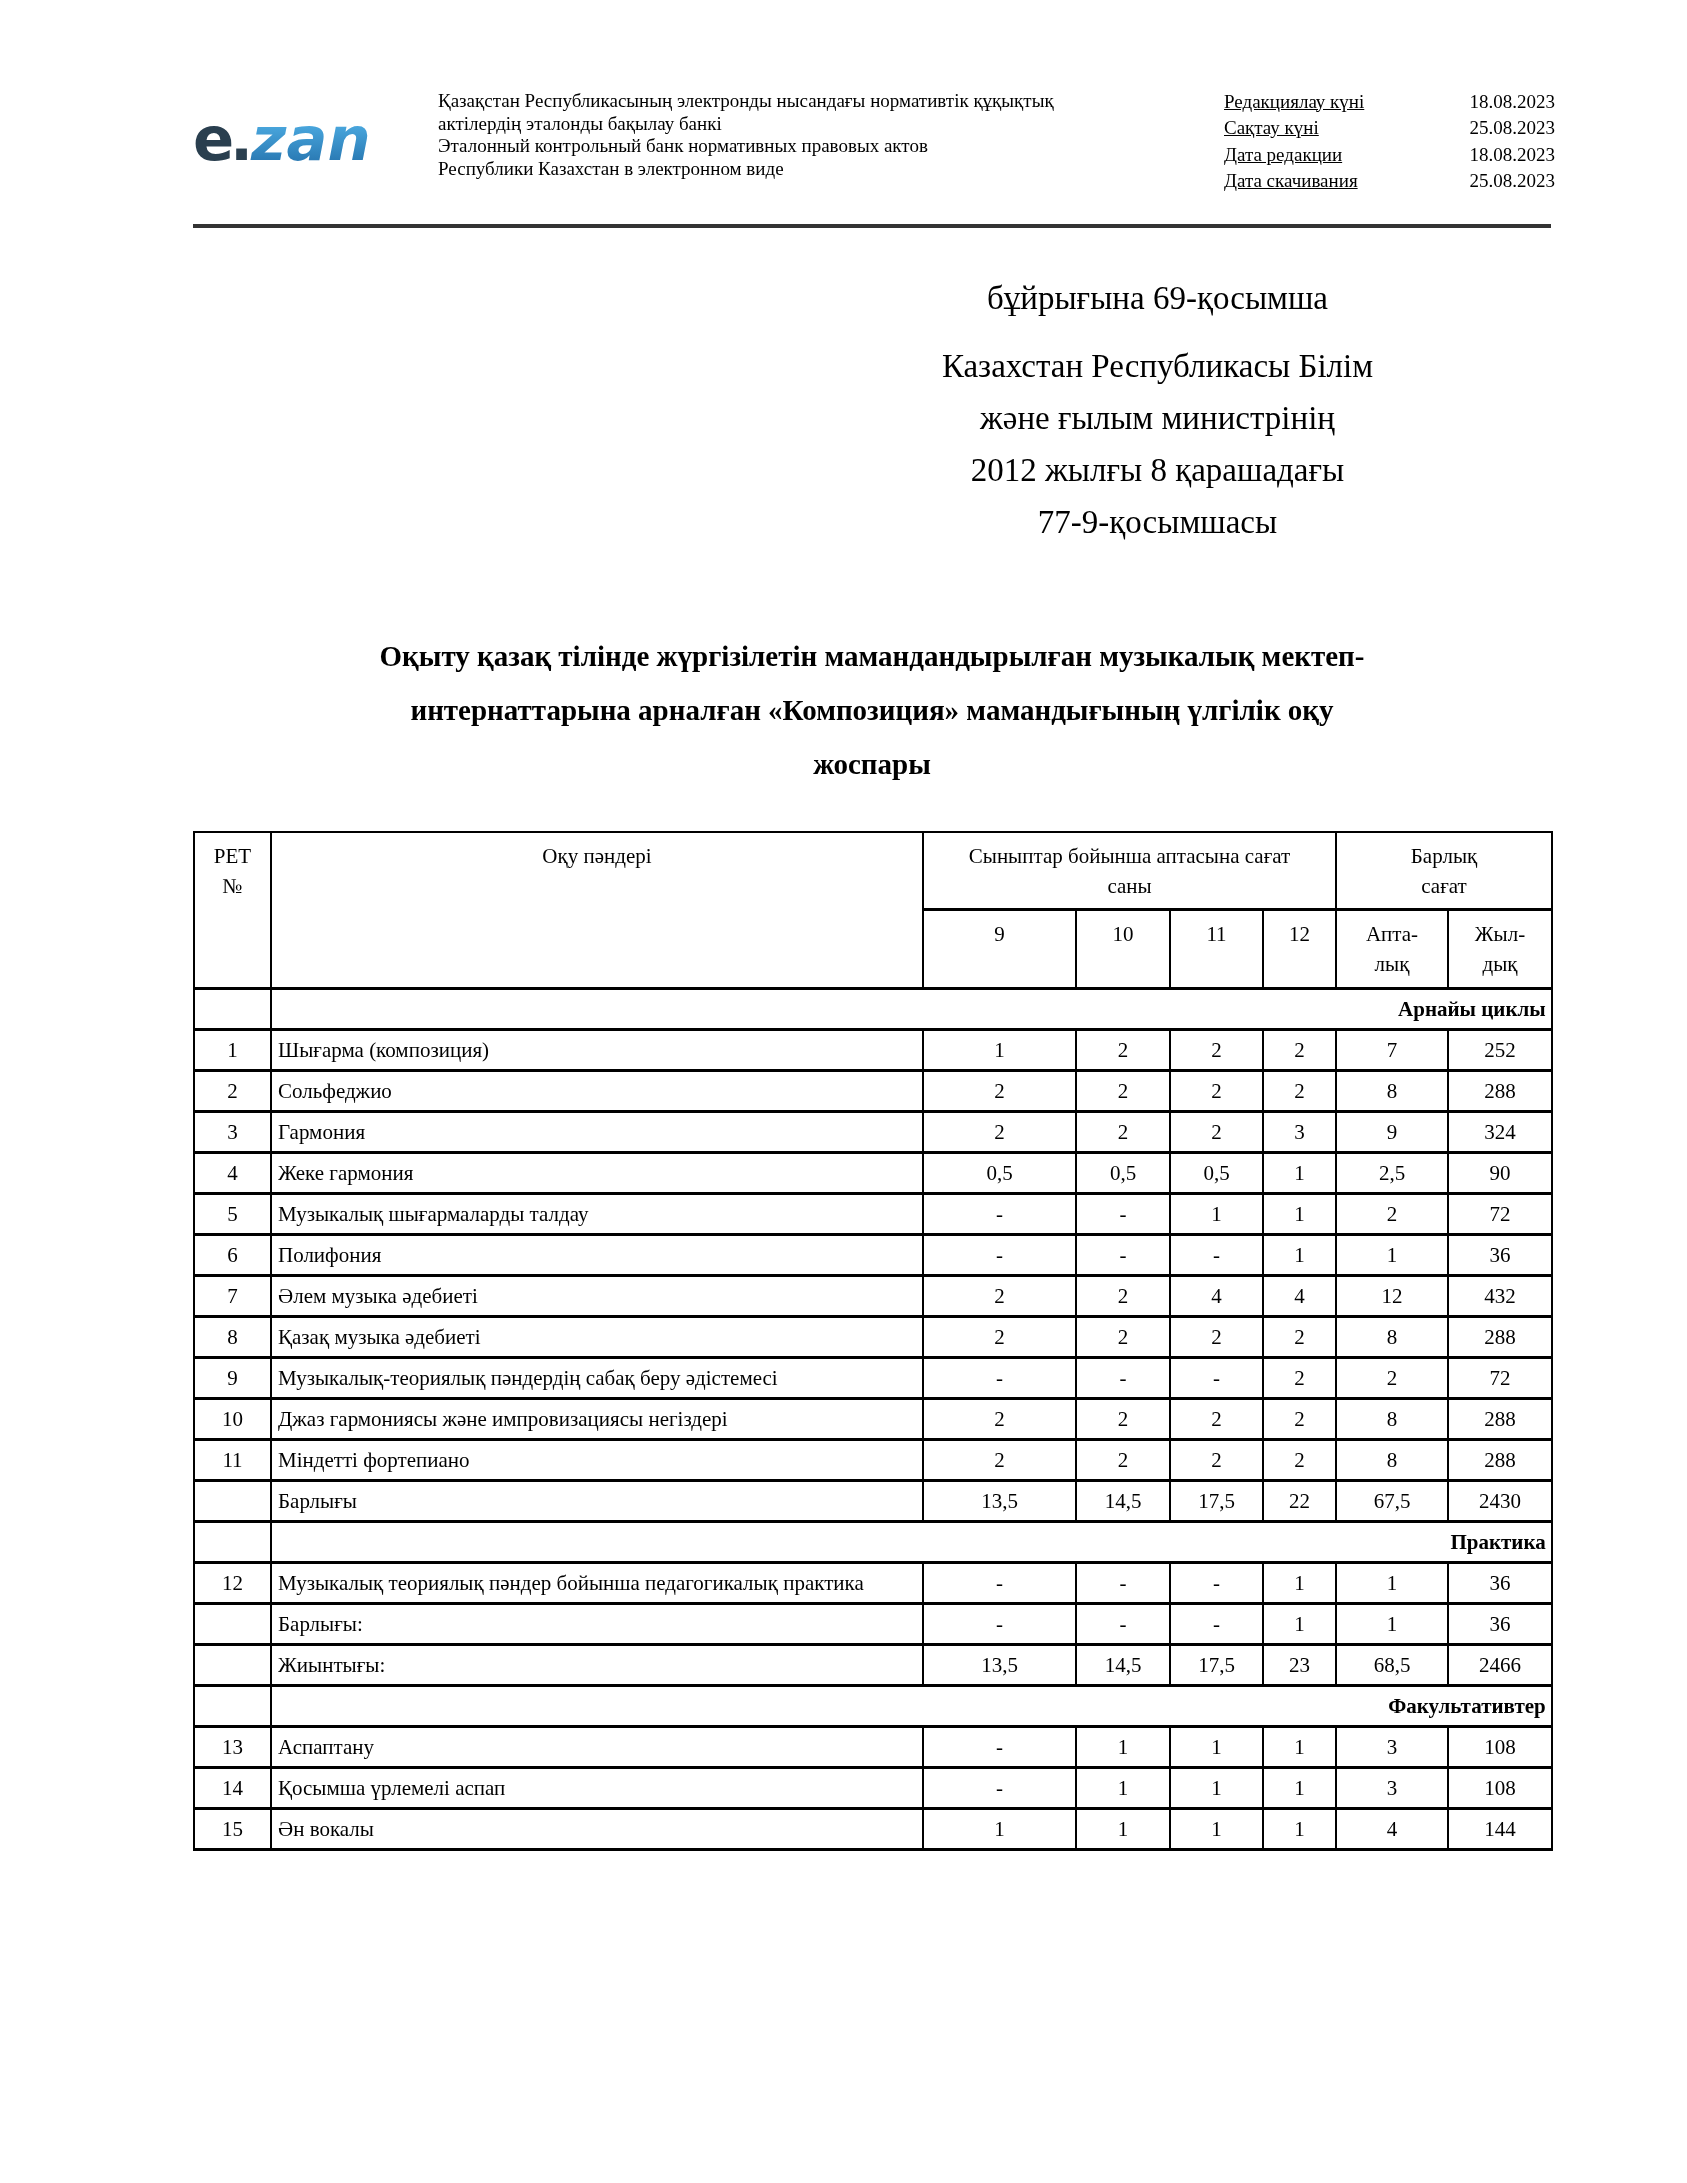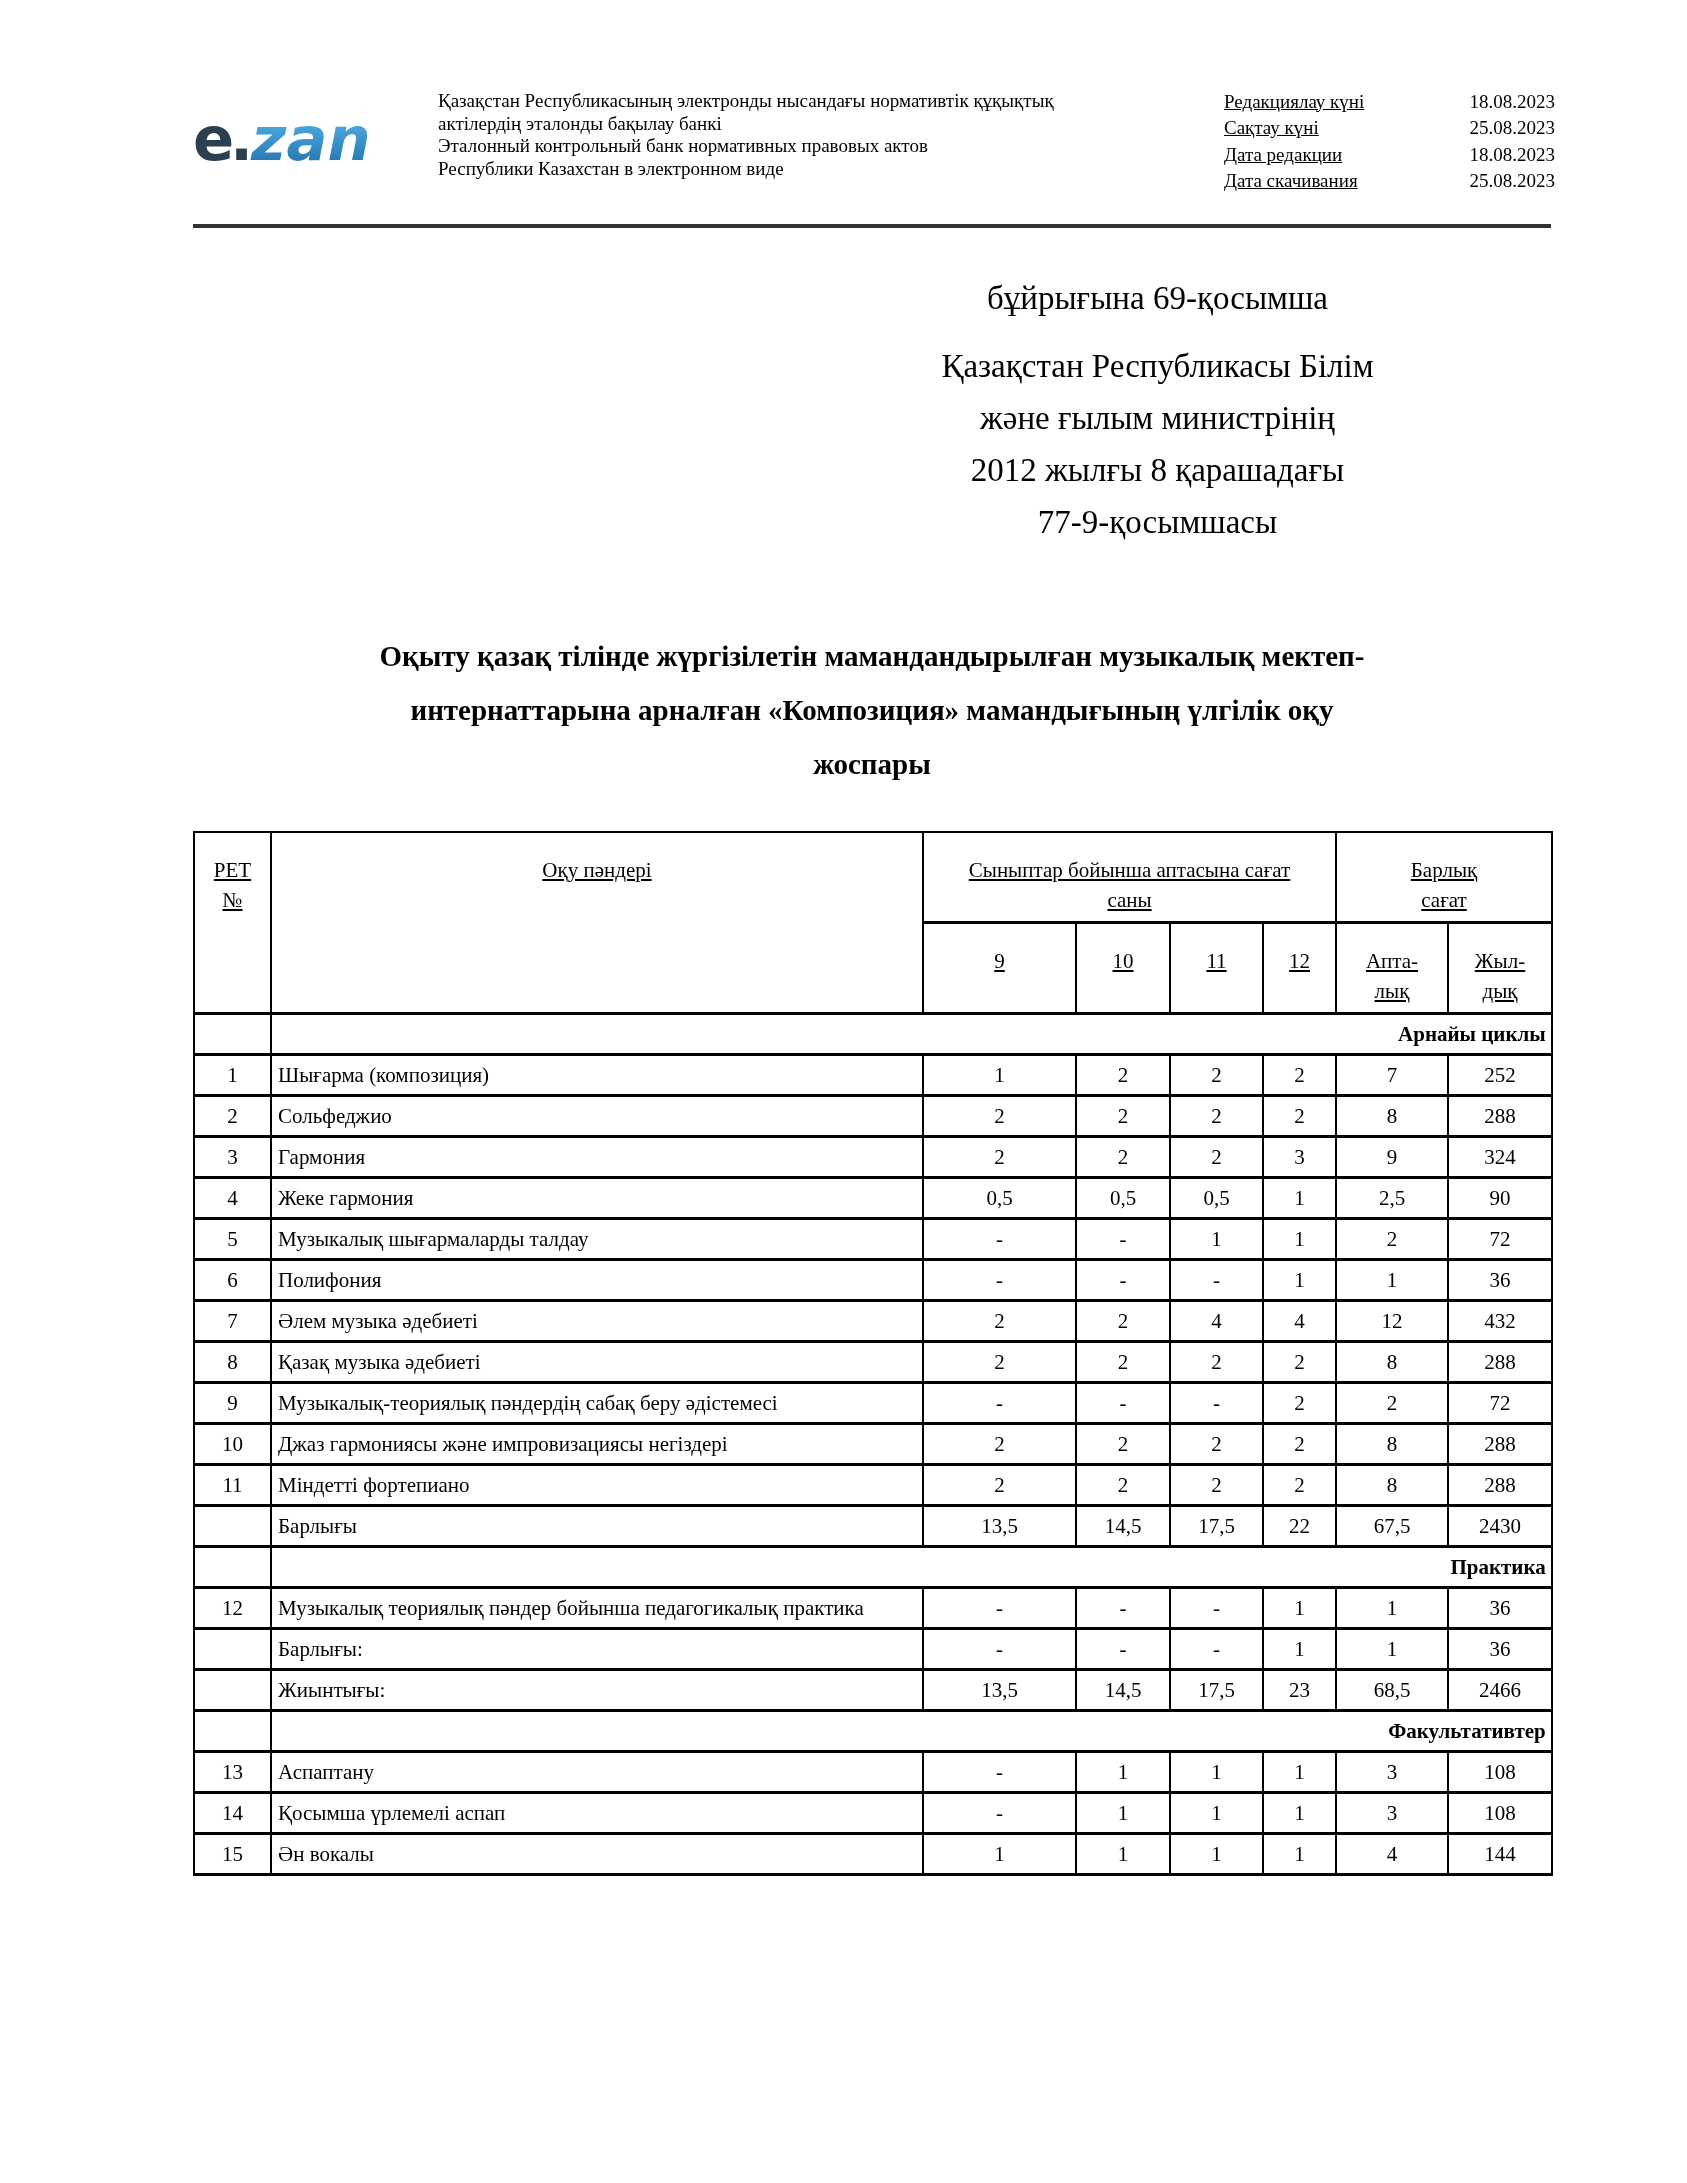--- a/index.html
+++ b/index.html
@@ -19,21 +19,21 @@
   .appendix { position: absolute; left: 860px; top: 268px; width: 595px; text-align: center; font-size: 33px; }
   .appendix .first { line-height: 60px; margin-bottom: 12px; }
   .appendix .line { line-height: 52px; }
 
   .doc-title { position: absolute; left: 193px; top: 629px; width: 1358px; text-align: center; font-weight: bold; font-size: 29px; line-height: 54px; }
 
   table.plan { position: absolute; left: 193px; top: 831px; width: 1358px; border-collapse: collapse; table-layout: fixed; font-size: 21px; }
   table.plan td { border: 2px solid #000; padding: 0 5.3px; height: 38px; text-align: center; vertical-align: middle; line-height: 30px; }
   table.plan td.name { text-align: left; padding-left: 6px; }
   table.plan tr { border-bottom: 3.3px solid #000; }
-  table.plan td.head { vertical-align: top; padding-top: 22px; text-decoration: underline; }
+  table.plan td.head { vertical-align: top; padding-top: 8px; }
   table.plan tr.section td.secname { text-align: right; font-weight: bold; }
   col.c-num { width: 77px; }
   col.c-name { width: 652px; }
   col.c-9 { width: 153px; }
   col.c-10 { width: 94px; }
   col.c-11 { width: 93px; }
   col.c-12 { width: 73px; }
   col.c-w { width: 112px; }
   col.c-y { width: 104px; }
 </style>
@@ -76,21 +76,21 @@
     <div class="meta-row">
       <span class="meta-label">Дата скачивания</span>
       <span class="meta-value">25.08.2023</span>
     </div>
   </div>
 </div>
 <div class="header-rule"></div>
 
 <div class="appendix">
   <div class="first">бұйрығына 69-қосымша</div>
-  <div class="line">Қазақстан Республикасы Білім</div>
+  <div class="line">Казахстан Республикасы Білім</div>
   <div class="line">және ғылым министрінің</div>
   <div class="line">2012 жылғы 8 қарашадағы</div>
   <div class="line">77-9-қосымшасы</div>
 </div>
 
 <div class="doc-title">
   <div>Оқыту қазақ тілінде жүргізілетін мамандандырылған музыкалық мектеп-</div>
   <div>интернаттарына арналған «Композиция» мамандығының үлгілік оқу</div>
   <div>жоспары</div>
 </div>

